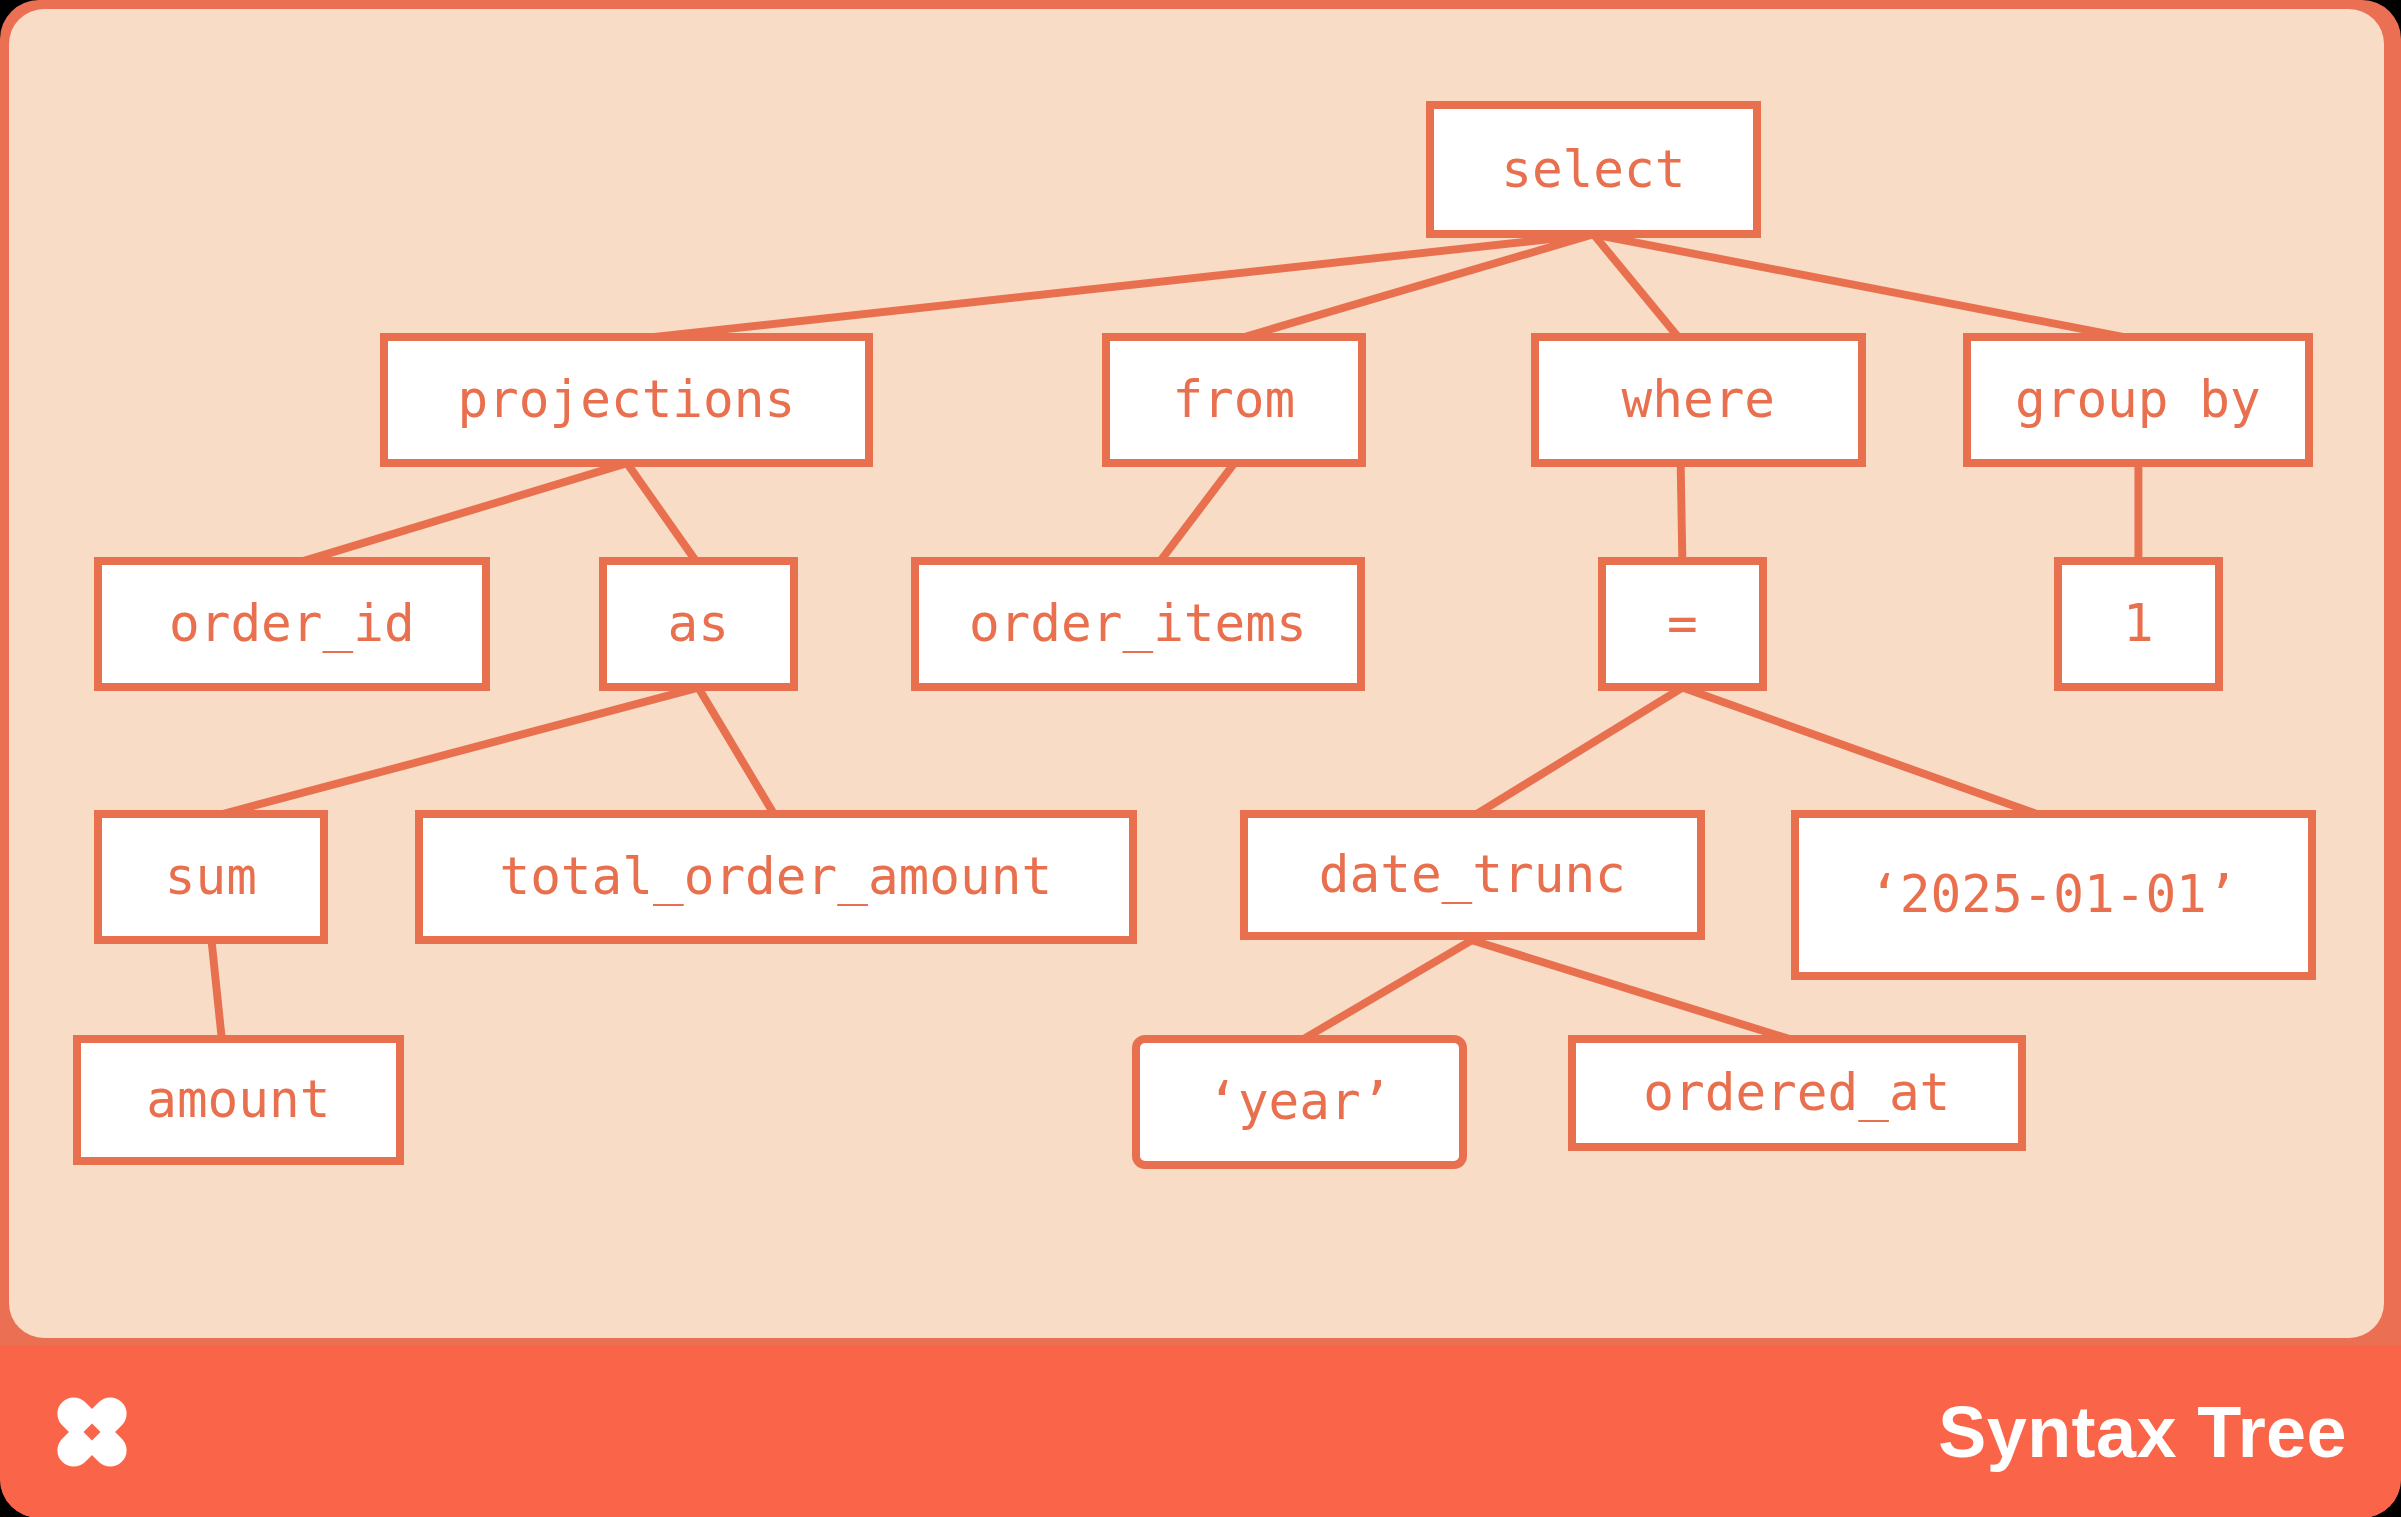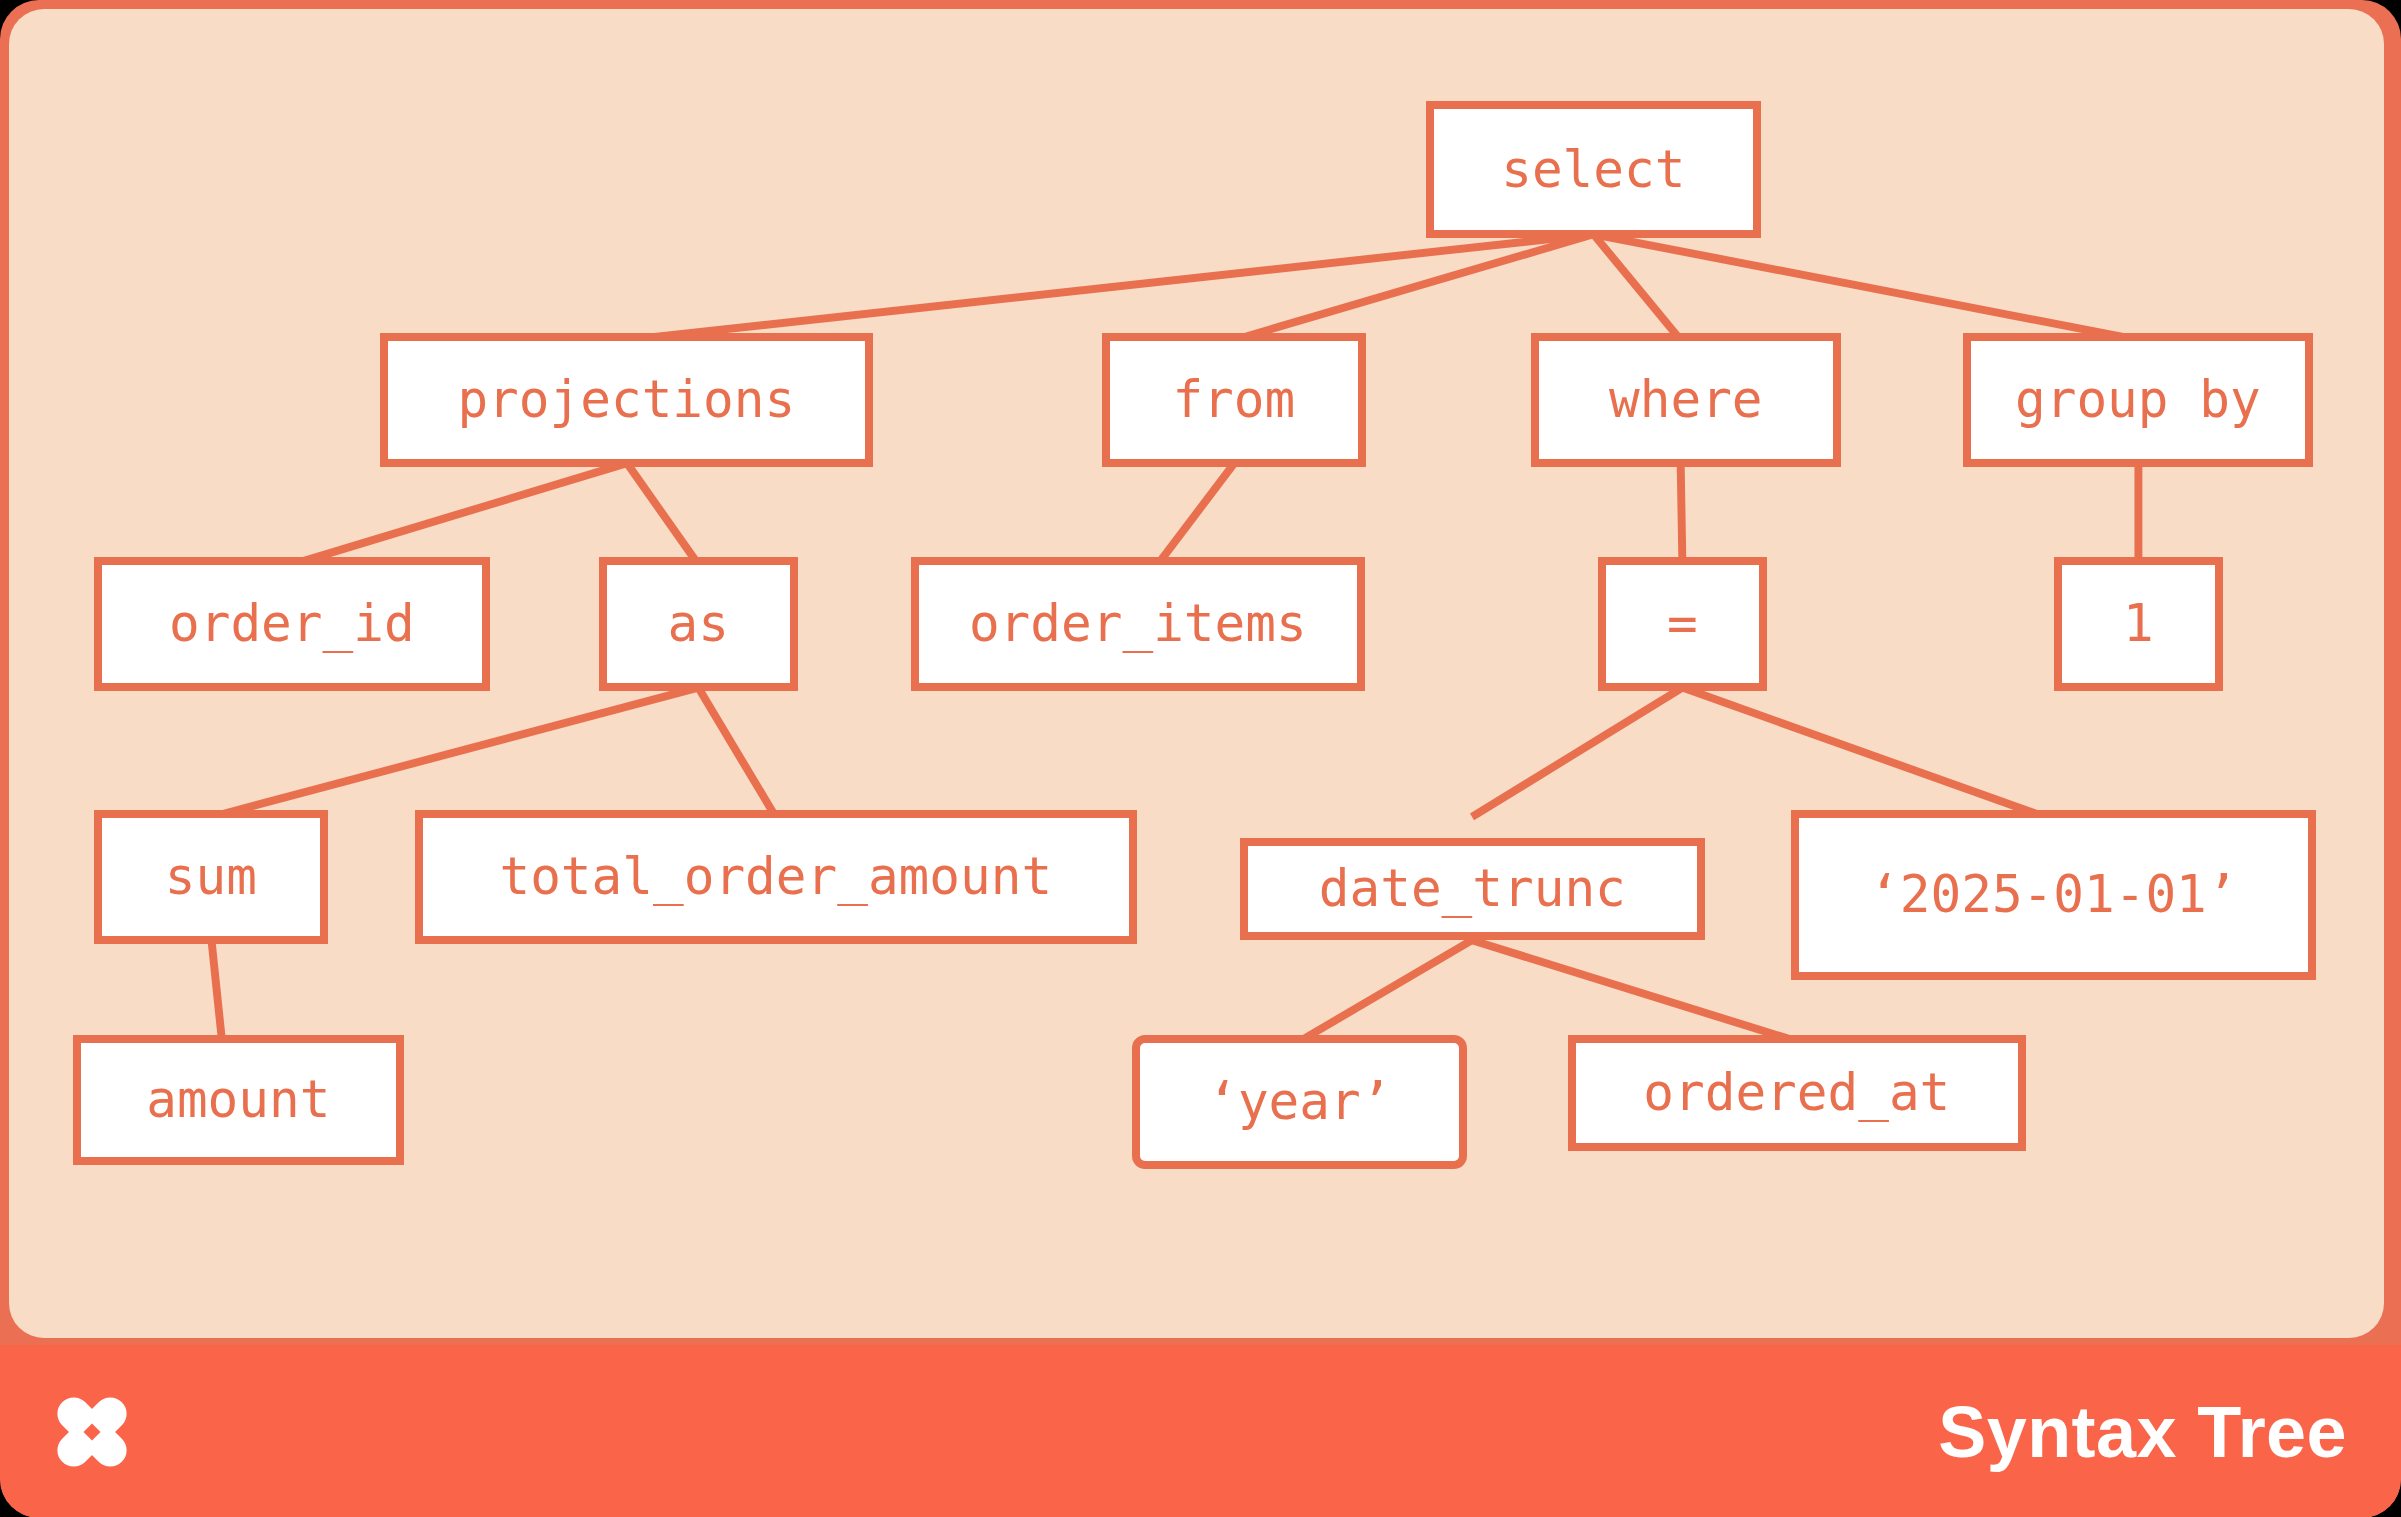--- a/index.html
+++ b/index.html
@@ -104,21 +104,21 @@
     <div id="nodes">
         <div class="node" style="left: 371px; top: 324px; width: 493px; height: 134px;">
           <span class="node-label">projections</span>
         </div>
         <div class="node" style="left: 1417px; top: 92px; width: 335px; height: 137px;">
           <span class="node-label">select</span>
         </div>
         <div class="node" style="left: 1093px; top: 324px; width: 264px; height: 134px; justify-content: center;">
           <span class="node-label">from</span>
         </div>
-        <div class="node" style="left: 1522px; top: 324px; width: 310px; height: 134px;">
+        <div class="node" style="left: 1522px; top: 324px; width: 335px; height: 134px;">
           <span class="node-label">where</span>
         </div>
         <div class="node" style="left: 1954px; top: 324px; width: 350px; height: 134px;">
           <span class="node-label">group by</span>
         </div>
         <div class="node" style="left: 85px; top: 548px; width: 396px; height: 134px;">
           <span class="node-label">order_id</span>
         </div>
         <div class="node" style="left: 590px; top: 548px; width: 199px; height: 134px;">
           <span class="node-label">as</span>
@@ -131,21 +131,21 @@
         </div>
         <div class="node" style="left: 2045px; top: 548px; width: 169px; height: 134px;">
           <span class="node-label">1</span>
         </div>
         <div class="node" style="left: 85px; top: 801px; width: 234px; height: 134px;">
           <span class="node-label">sum</span>
         </div>
         <div class="node" style="left: 406px; top: 801px; width: 722px; height: 134px;">
           <span class="node-label">total_order_amount</span>
         </div>
-        <div class="node" style="left: 1231px; top: 801px; width: 465px; height: 102px; margin-top: 28px;">
+        <div class="node" style="left: 1231px; top: 801px; width: 465px; height: 130px;">
           <span class="node-label">date_trunc</span>
         </div>
         <div class="node" style="left: 1782px; top: 801px; width: 525px; height: 170px;">
           <span class="node-label">‘2025-01-01’</span>
         </div>
         <div class="node" style="left: 64px; top: 1026px; width: 331px; height: 130px;">
           <span class="node-label">amount</span>
         </div>
         <div class="node" style="left: 1123px; top: 1026px; width: 335px; height: 134px; border-radius: 13px;">
           <span class="node-label">‘year’</span>

